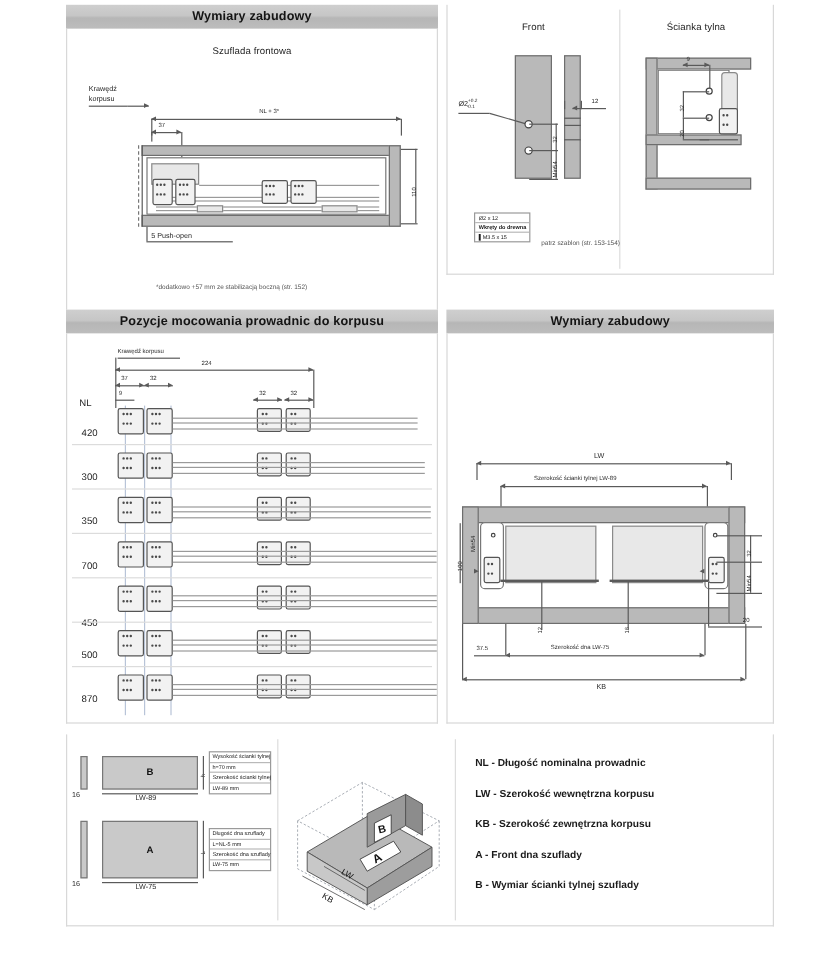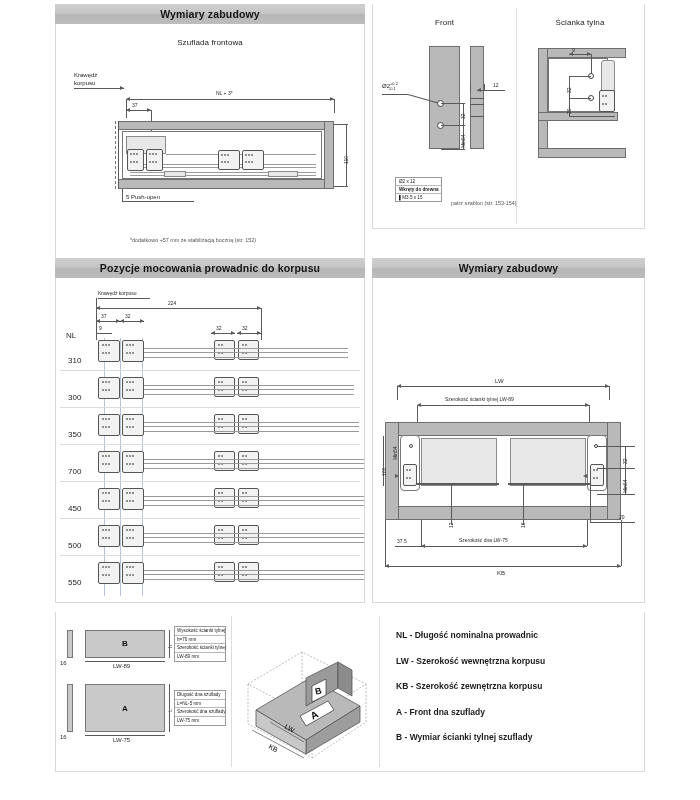--- a/index.html
+++ b/index.html
@@ -322,21 +322,21 @@
       <div class="arrowL" style="left:181px; top:53px;"></div>
       <div class="arrowR" style="left:201px; top:53px;"></div>
       <div class="dim" style="left:186px; top:48px;">32</div>
 
       <div class="dim" style="left:10px; top:54px; font-size:8px;">NL</div>
 
       <div class="gl gl-v" style="left:48px; top:60px; height:258px; background:#b8c4d8;"></div>
       <div class="gl gl-v" style="left:64px; top:60px; height:258px; background:#b8c4d8;"></div>
       <div class="gl gl-v" style="left:86px; top:60px; height:258px; background:#b8c4d8;"></div>
 
-      <div class="nl-label" style="left:12px; top:78px;">310</div>
+      <div class="nl-label" style="left:12px; top:78px;">420</div>
       <div class="mech" style="left:42px; top:62px; width:22px; height:22px;">
         <span class="mech-dots" style="left:3px; top:3px;">
             <i></i>
             <i></i>
             <i></i>
           </span>
         <span class="mech-dots" style="left:3px; top:11px;">
             <i></i>
             <i></i>
             <i></i>
@@ -522,21 +522,21 @@
         <span class="mech-dots" style="left:3px; top:11px;">
             <i></i>
             <i></i>
           </span>
       </div>
       <div class="gl gl-h" style="left:88px; top:181px; width:220px;"></div>
       <div class="gl gl-h" style="left:88px; top:185px; width:220px;"></div>
       <div class="gl gl-h" style="left:88px; top:190px; width:220px;"></div>
       <div class="nl-sep" style="top:203px;"></div>
 
-      <div class="nl-label" style="left:12px; top:226px;">450</div>
+      <div class="nl-label" style="left:12px; top:237px;">450</div>
       <div class="mech" style="left:42px; top:210px; width:22px; height:22px;">
         <span class="mech-dots" style="left:3px; top:3px;">
             <i></i>
             <i></i>
             <i></i>
           </span>
         <span class="mech-dots" style="left:3px; top:11px;">
             <i></i>
             <i></i>
             <i></i>
@@ -622,21 +622,21 @@
         <span class="mech-dots" style="left:3px; top:11px;">
             <i></i>
             <i></i>
           </span>
       </div>
       <div class="gl gl-h" style="left:88px; top:255px; width:228px;"></div>
       <div class="gl gl-h" style="left:88px; top:259px; width:228px;"></div>
       <div class="gl gl-h" style="left:88px; top:264px; width:228px;"></div>
       <div class="nl-sep" style="top:277px;"></div>
 
-      <div class="nl-label" style="left:12px; top:300px;">550</div>
+      <div class="nl-label" style="left:12px; top:300px;">870</div>
       <div class="mech" style="left:42px; top:284px; width:22px; height:22px;">
         <span class="mech-dots" style="left:3px; top:3px;">
             <i></i>
             <i></i>
             <i></i>
           </span>
         <span class="mech-dots" style="left:3px; top:11px;">
             <i></i>
             <i></i>
             <i></i>

